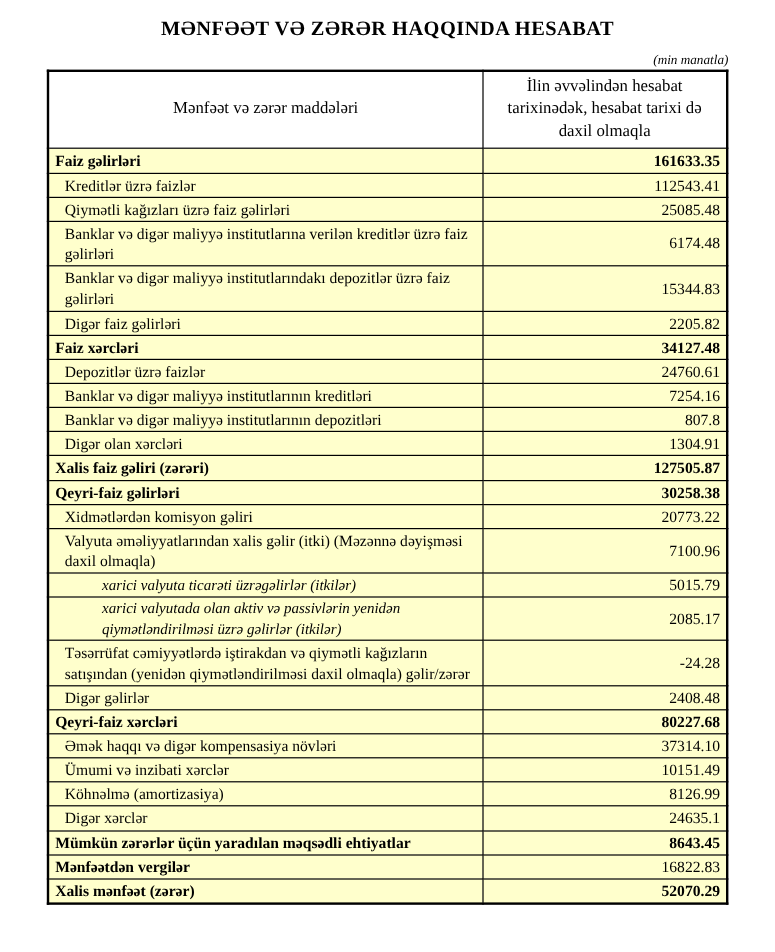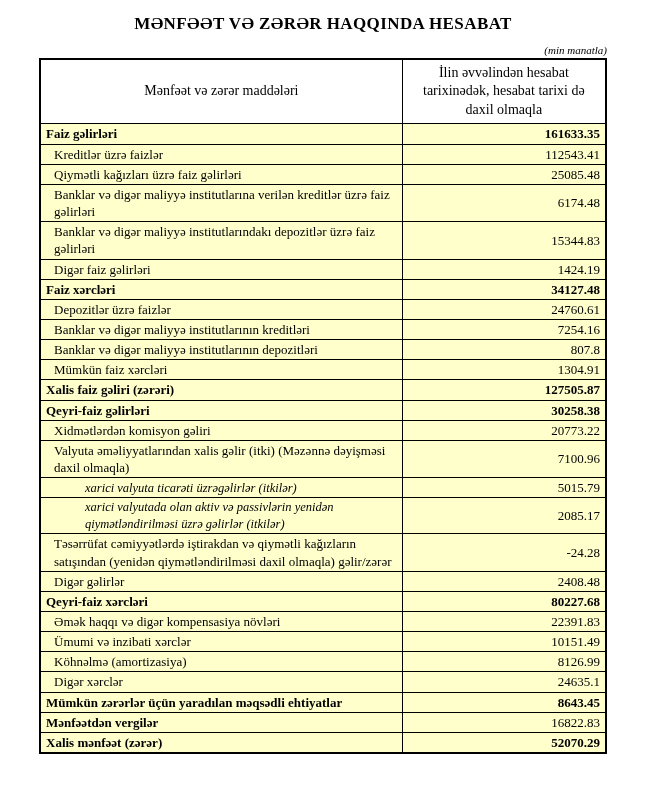--- a/index.html
+++ b/index.html
@@ -101,40 +101,40 @@
         <tr class="row-sub">
           <td class="label-cell">Banklar və digər maliyyə institutlarına verilən kreditlər üzrə faiz gəlirləri</td>
           <td class="value-cell">6174.48</td>
         </tr>
         <tr class="row-sub">
           <td class="label-cell">Banklar və digər maliyyə institutlarındakı depozitlər üzrə faiz gəlirləri</td>
           <td class="value-cell">15344.83</td>
         </tr>
         <tr class="row-sub">
           <td class="label-cell">Digər faiz gəlirləri</td>
-          <td class="value-cell">1424.19</td>
+          <td class="value-cell">2205.82</td>
         </tr>
         <tr class="row-section">
           <td class="label-cell">Faiz xərcləri</td>
           <td class="value-cell">34127.48</td>
         </tr>
         <tr class="row-sub">
           <td class="label-cell">Depozitlər üzrə faizlər</td>
           <td class="value-cell">24760.61</td>
         </tr>
         <tr class="row-sub">
           <td class="label-cell">Banklar və digər maliyyə institutlarının kreditləri</td>
           <td class="value-cell">7254.16</td>
         </tr>
         <tr class="row-sub">
           <td class="label-cell">Banklar və digər maliyyə institutlarının depozitləri</td>
           <td class="value-cell">807.8</td>
         </tr>
         <tr class="row-sub">
-          <td class="label-cell">Mümkün faiz xərcləri</td>
+          <td class="label-cell">Digər olan xərcləri</td>
           <td class="value-cell">1304.91</td>
         </tr>
         <tr class="row-section">
           <td class="label-cell">Xalis faiz gəliri (zərəri)</td>
           <td class="value-cell">127505.87</td>
         </tr>
         <tr class="row-section">
           <td class="label-cell">Qeyri-faiz gəlirləri</td>
           <td class="value-cell">30258.38</td>
         </tr>
@@ -161,21 +161,21 @@
         <tr class="row-sub">
           <td class="label-cell">Digər gəlirlər</td>
           <td class="value-cell">2408.48</td>
         </tr>
         <tr class="row-section">
           <td class="label-cell">Qeyri-faiz xərcləri</td>
           <td class="value-cell">80227.68</td>
         </tr>
         <tr class="row-sub">
           <td class="label-cell">Əmək haqqı və digər kompensasiya növləri</td>
-          <td class="value-cell">22391.83</td>
+          <td class="value-cell">37314.10</td>
         </tr>
         <tr class="row-sub">
           <td class="label-cell">Ümumi və inzibati xərclər</td>
           <td class="value-cell">10151.49</td>
         </tr>
         <tr class="row-sub">
           <td class="label-cell">Köhnəlmə (amortizasiya)</td>
           <td class="value-cell">8126.99</td>
         </tr>
         <tr class="row-sub">

